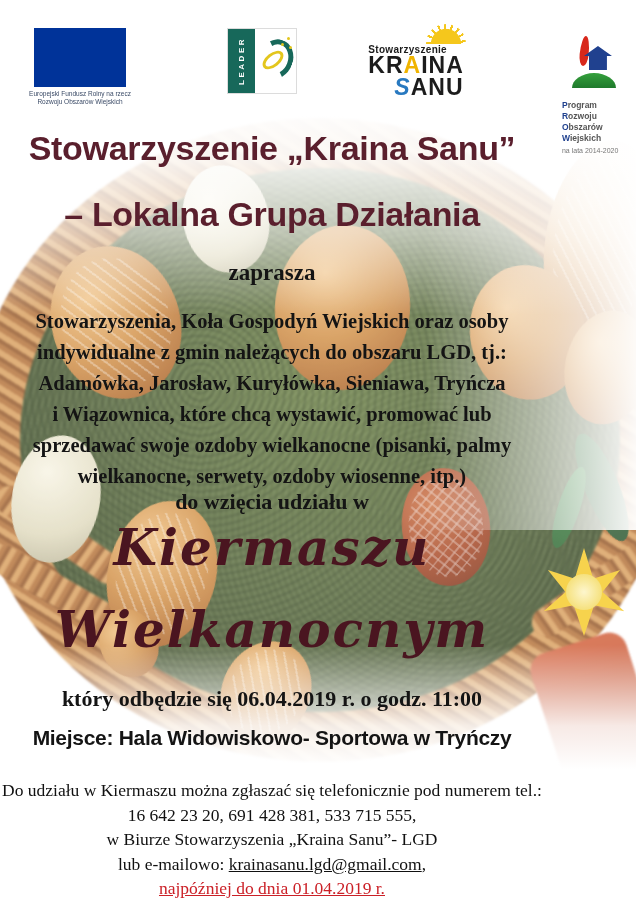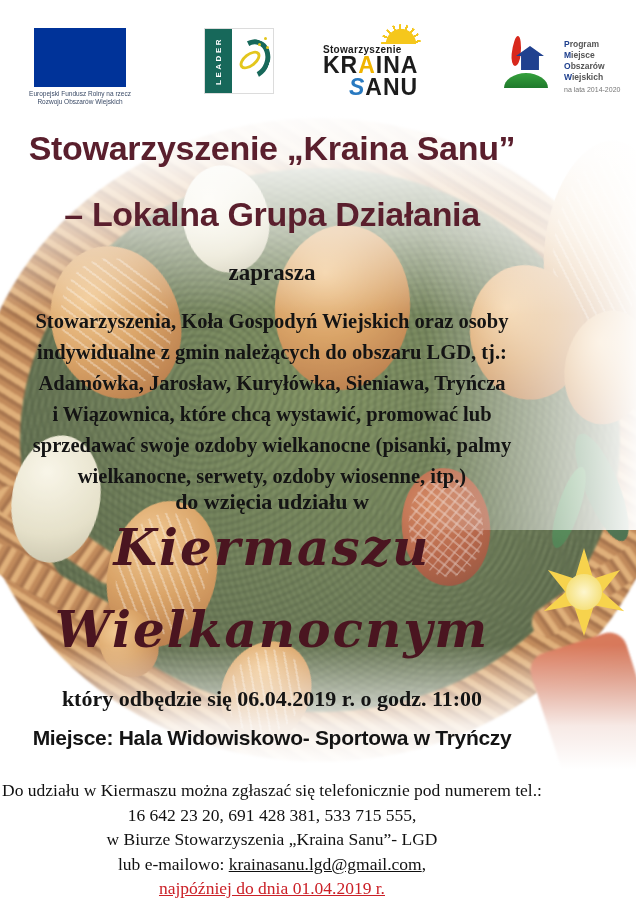--- a/index.html
+++ b/index.html
@@ -91,21 +91,21 @@
   .d1{right:6px;top:8px;} .d2{right:12px;top:14px;} .d3{right:4px;top:17px;}
   .ks{width:122px;padding-top:2px;}
   .sun{position:absolute;left:58px;top:-4px;width:40px;height:20px;border-radius:40px 40px 0 0;
     background:radial-gradient(circle at 50% 100%,var(--sun-yellow) 52%,transparent 55%),
       repeating-conic-gradient(from -90deg at 50% 100%, var(--sun-yellow) 0 7deg, transparent 7deg 21deg);}
   .ks-top{font-size:10px;font-weight:bold;color:#1c1c1c;letter-spacing:.3px;margin-top:14px;}
   .ks-main{font-size:23px;font-weight:bold;color:#1c1c1c;letter-spacing:1px;line-height:.95;}
   .ks-main .ya{color:var(--kraina-yellow);}
   .ks-sub{font-size:23px;font-weight:bold;color:#1c1c1c;letter-spacing:1px;margin-left:26px;line-height:.95;}
   .ks-sub .bs{color:var(--sanu-blue);font-style:italic;}
-  .prow{display:flex;gap:6px;align-items:flex-end;}
+  .prow{display:flex;gap:6px;align-items:flex-start;flex-direction:column;}
   .emblem{position:relative;width:64px;height:66px;}
   .emblem .ring{left:32px;top:33px;}
   .emblem .ring i{color:var(--prow-blue);font-size:9px;left:-5px;top:-6px;
     transform:rotate(calc(var(--i)*30deg)) translateY(-23px) rotate(calc(var(--i)*-30deg));}
   .flame{position:absolute;left:18px;top:8px;width:9px;height:30px;background:var(--prow-red);
     border-radius:50% 50% 50% 50%/62% 62% 38% 38%;transform:rotate(6deg);}
   .house{position:absolute;left:22px;top:18px;width:28px;height:24px;background:var(--prow-blue);
     clip-path:polygon(50% 0,100% 42%,82% 42%,82% 100%,18% 100%,18% 42%,0 42%);}
   .fields{position:absolute;left:10px;bottom:6px;width:44px;height:15px;
     border-radius:50% 50% 0 0/100% 100% 0 0;background:linear-gradient(#35a03c,#1f7a2c);}
@@ -225,21 +225,21 @@
             <i style="--i:9"></i>
             <i style="--i:10"></i>
             <i style="--i:11"></i>
           </span>
         <div class="flame"></div>
         <div class="house"></div>
         <div class="fields"></div>
       </div>
       <div class="prow-cap">
         <div class="w">Program</div>
-        <div class="w">Miejsce</div>
+        <div class="w">Rozwoju</div>
         <div class="w">Obszarów</div>
         <div class="w">Wiejskich</div>
         <div class="prow-years">na lata 2014-2020</div>
       </div>
     </div>
   </header>
 
   <div class="txt title l1">Stowarzyszenie „Kraina Sanu”</div>
   <div class="txt title l2">– Lokalna Grupa Działania</div>
 

